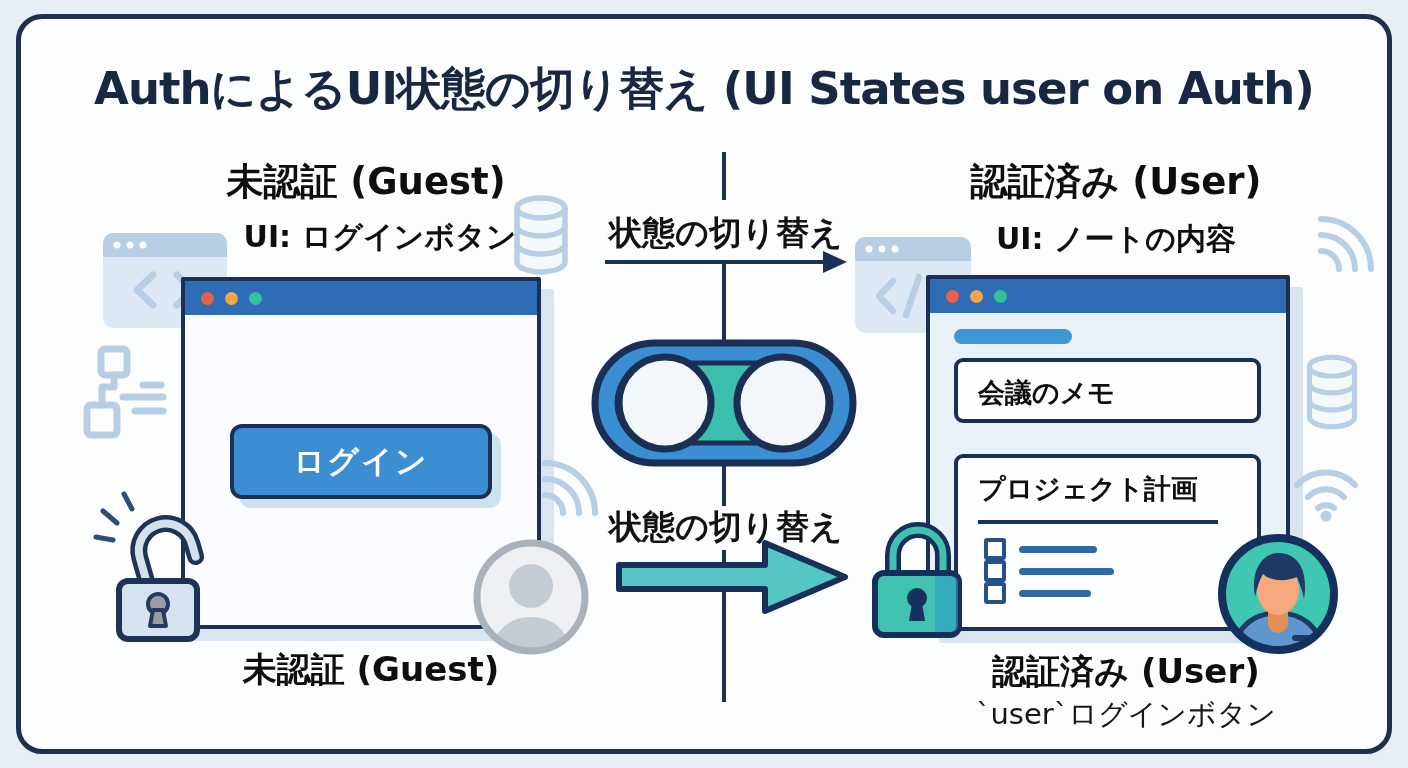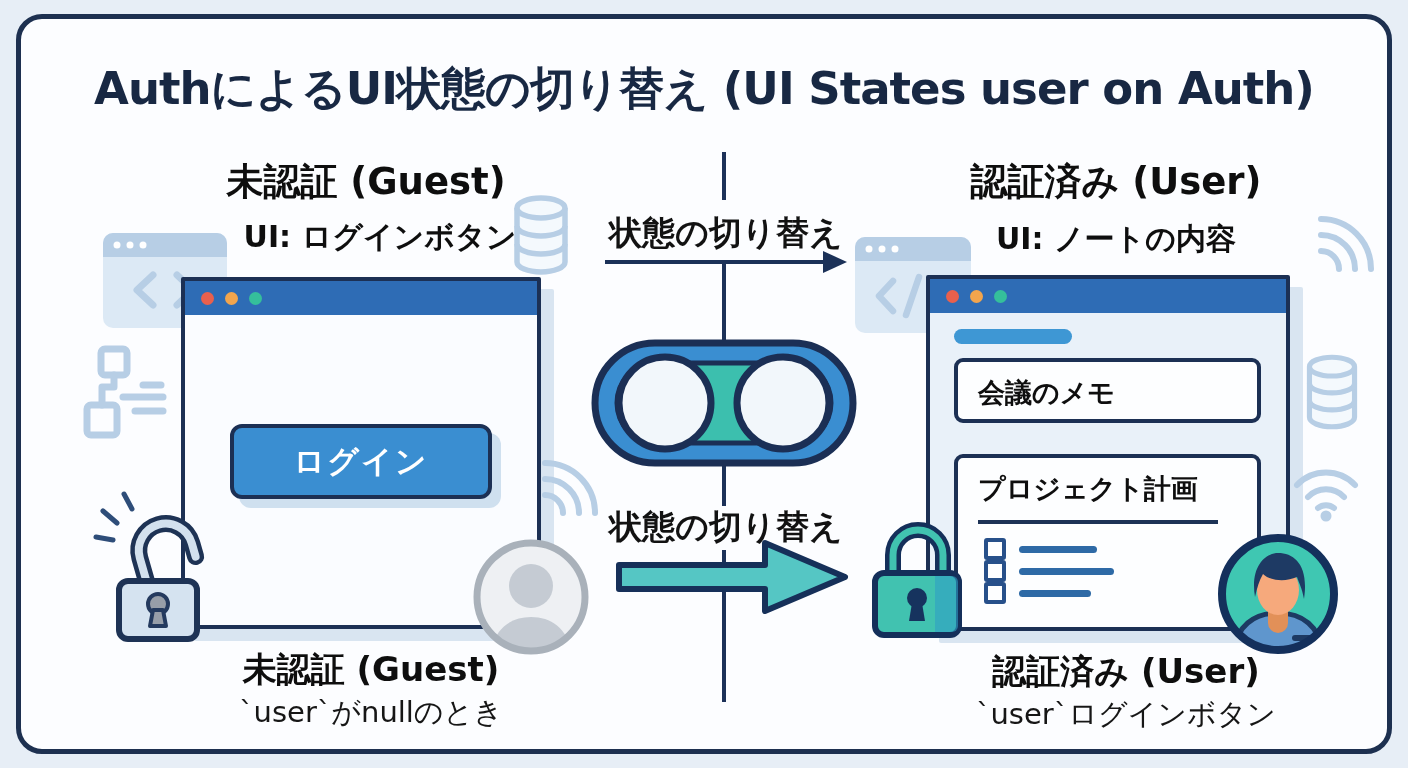--- a/index.html
+++ b/index.html
@@ -136,21 +136,20 @@
       </defs>
     <circle cx="60" cy="60" r="54" fill="#eef0f3"></circle>
     <g clip-path="url(#clipGuest)">
       <circle cx="60" cy="49" r="22" fill="#c5cbd3"></circle>
       <path d="M20,122 c0,-28 18,-42 40,-42 c22,0 40,14 40,42 z" fill="#c5cbd3"></path>
     </g>
     <circle cx="60" cy="60" r="54" fill="none" stroke="#a9b1ba" stroke-width="7"></circle>
   </svg>
 
   <div class="caption-heading abs" style="left:140px;top:628px;width:420px;">未認証 (Guest)</div>
-  <div class="caption-sub abs" style="left:140px;top:674px;width:420px;">`user`がnullのとき</div>
 
   <div class="vline" style="top:133px;height:48px;"></div>
   <div class="vline" style="top:243px;height:82px;"></div>
   <div class="vline" style="top:447px;height:40px;"></div>
   <div class="vline" style="top:531px;height:152px;"></div>
 
   <div class="center-label abs" style="left:565px;top:192px;width:280px;">状態の切り替え</div>
 
   <svg class="abs" style="left:580px;top:228px;" width="250" height="30" viewBox="0 0 250 30">
     <line x1="4" y1="15" x2="224" y2="15" stroke="#1b3158" stroke-width="4"></line>

